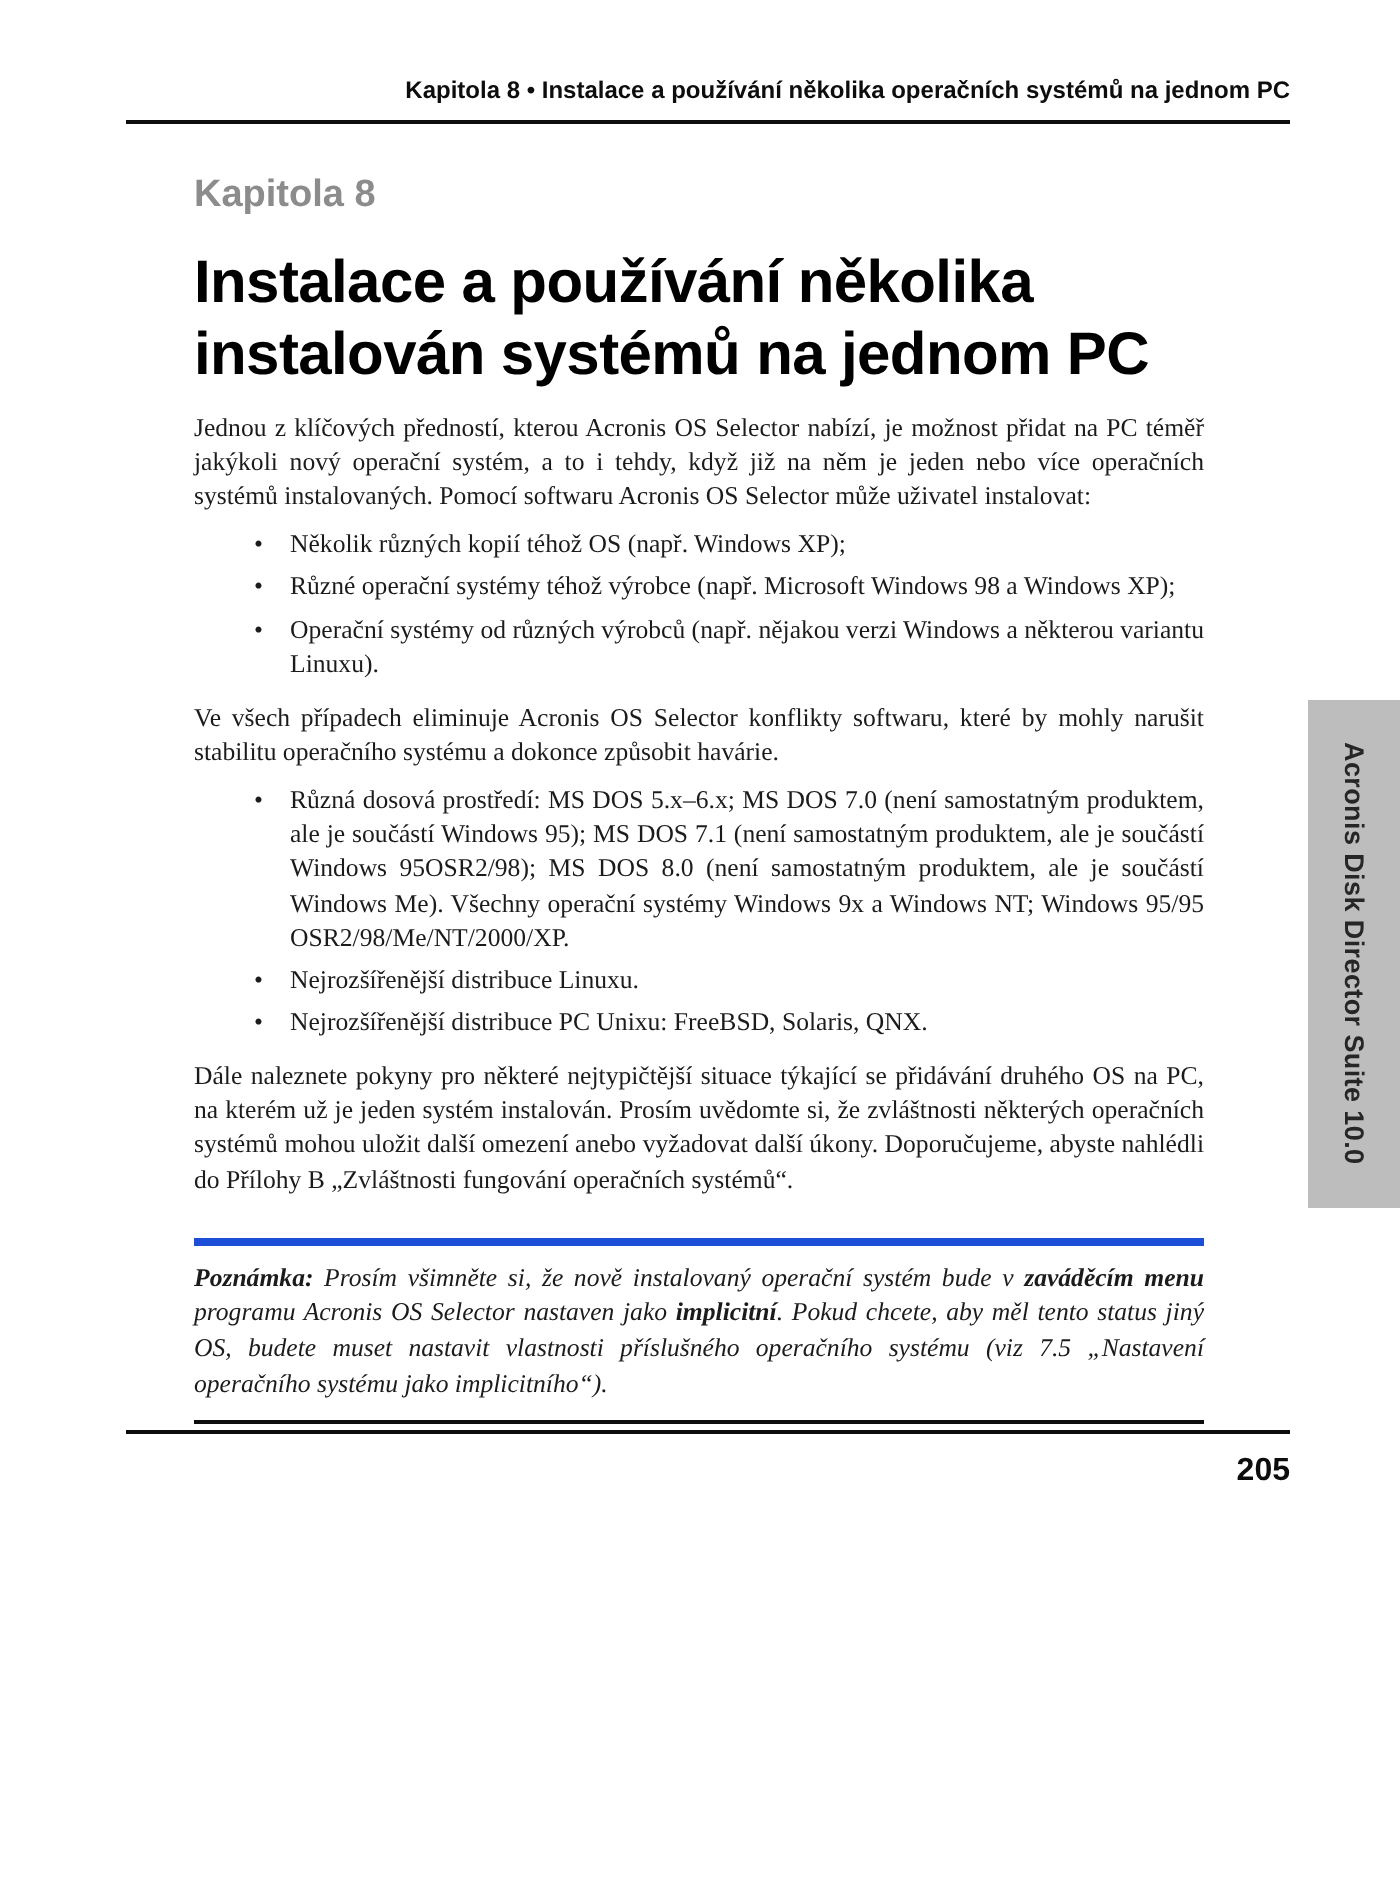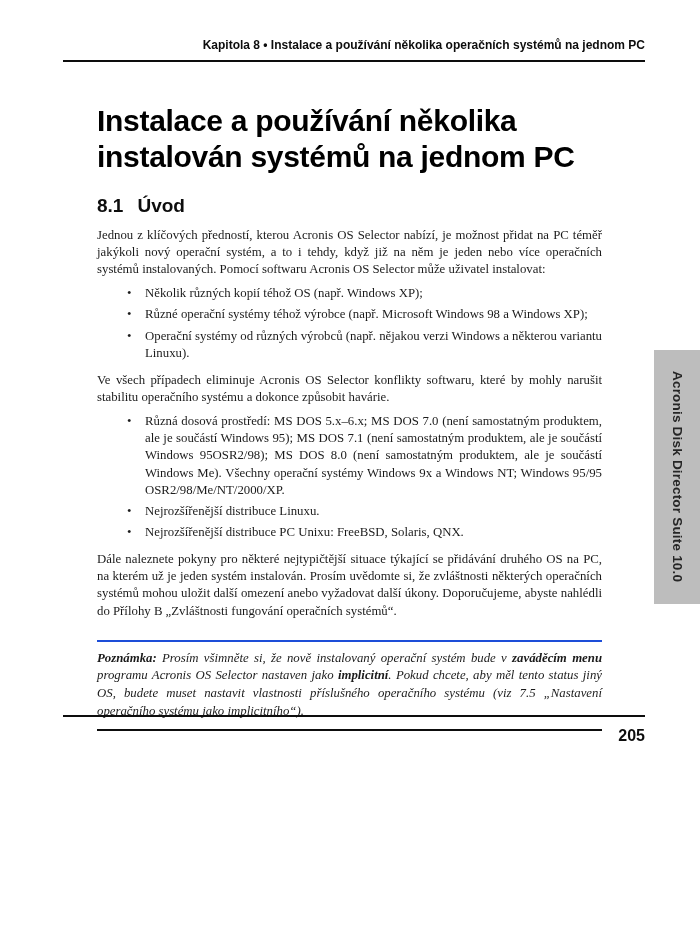--- a/index.html
+++ b/index.html
@@ -55,21 +55,21 @@
     font-size:12.8px; line-height:1.34;
     text-align:justify;
   }
   ul.bullets li::before {
     content:"\2022";
     position:absolute; left:30px; top:0;
     font-size:12.8px;
   }
   .note {
     margin-top:20px;
-    border-top:2px solid #1d4ed8;
+    border-top:4px solid #1d4ed8;
     border-bottom:2px solid #0d0d0d;
     padding:8px 0 9px 0;
     font-size:12.8px; line-height:1.38;
     font-style:italic;
     text-align:justify;
   }
   .note .seg-bold { font-weight:bold; }
   .side-tab {
     position:absolute; right:0; top:350px;
     width:46px; height:254px;
@@ -98,29 +98,27 @@
 
 <div class="page">
 
   <div class="running-header">
     <span>Kapitola 8 • Instalace a používání několika operačních systémů na jednom PC</span>
   </div>
   <div class="header-rule"></div>
 
   <main class="content">
 
+    <h2 class="chapter-label">Kapitola 8</h2>
 
     <h1 class="chapter-title">
       <span>Instalace a používání několika</span><br>
       <span>instalován systémů na jednom PC</span>
     </h1>
 
-    <h3 class="section-heading">
-      <span class="num">8.1</span><span>Úvod</span>
-    </h3>
 
     <p class="body">Jednou z klíčových předností, kterou Acronis OS Selector nabízí, je možnost přidat na PC téměř jakýkoli nový operační systém, a to i tehdy, když již na něm je jeden nebo více operačních systémů instalovaných. Pomocí softwaru Acronis OS Selector může uživatel instalovat:</p>
 
     <ul class="bullets">
       <li><span>Několik různých kopií téhož OS (např. Windows XP);</span></li>
       <li><span>Různé operační systémy téhož výrobce (např. Microsoft Windows 98 a Windows XP);</span></li>
       <li><span>Operační systémy od různých výrobců (např. nějakou verzi Windows a některou variantu Linuxu).</span></li>
     </ul>
 
     <p class="body">Ve všech případech eliminuje Acronis OS Selector konflikty softwaru, které by mohly narušit stabilitu operačního systému a dokonce způsobit havárie.</p>

